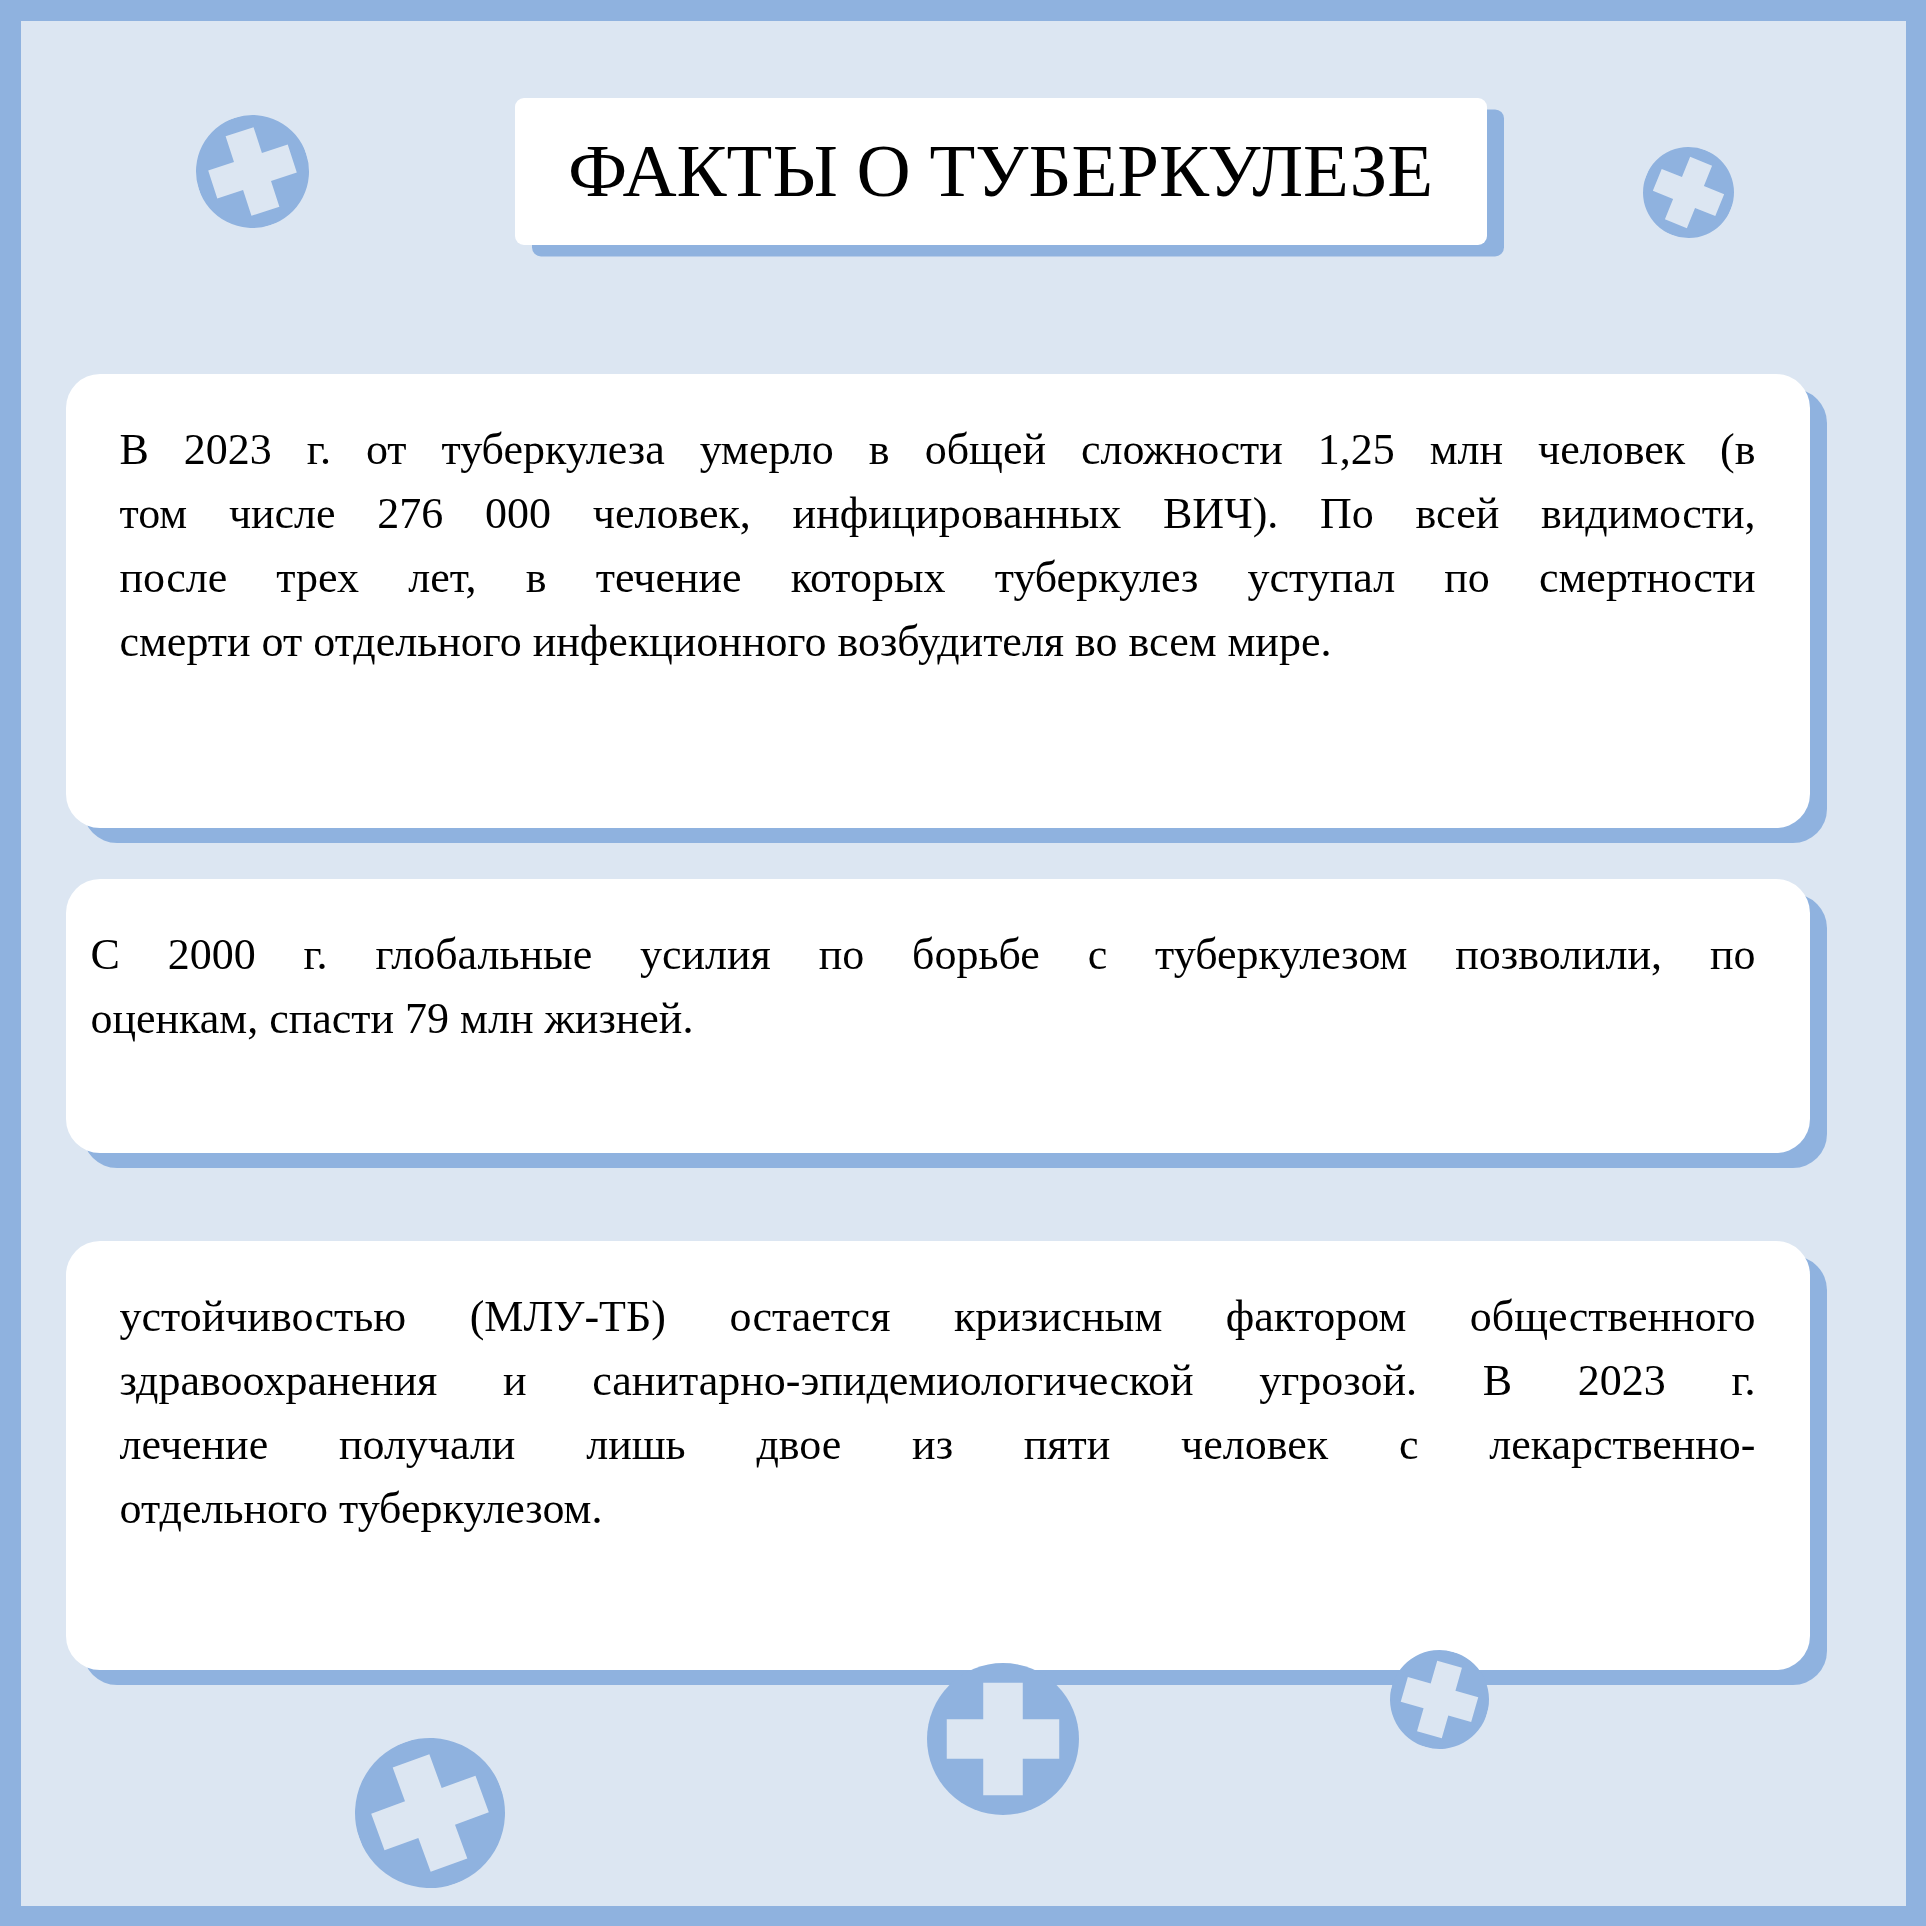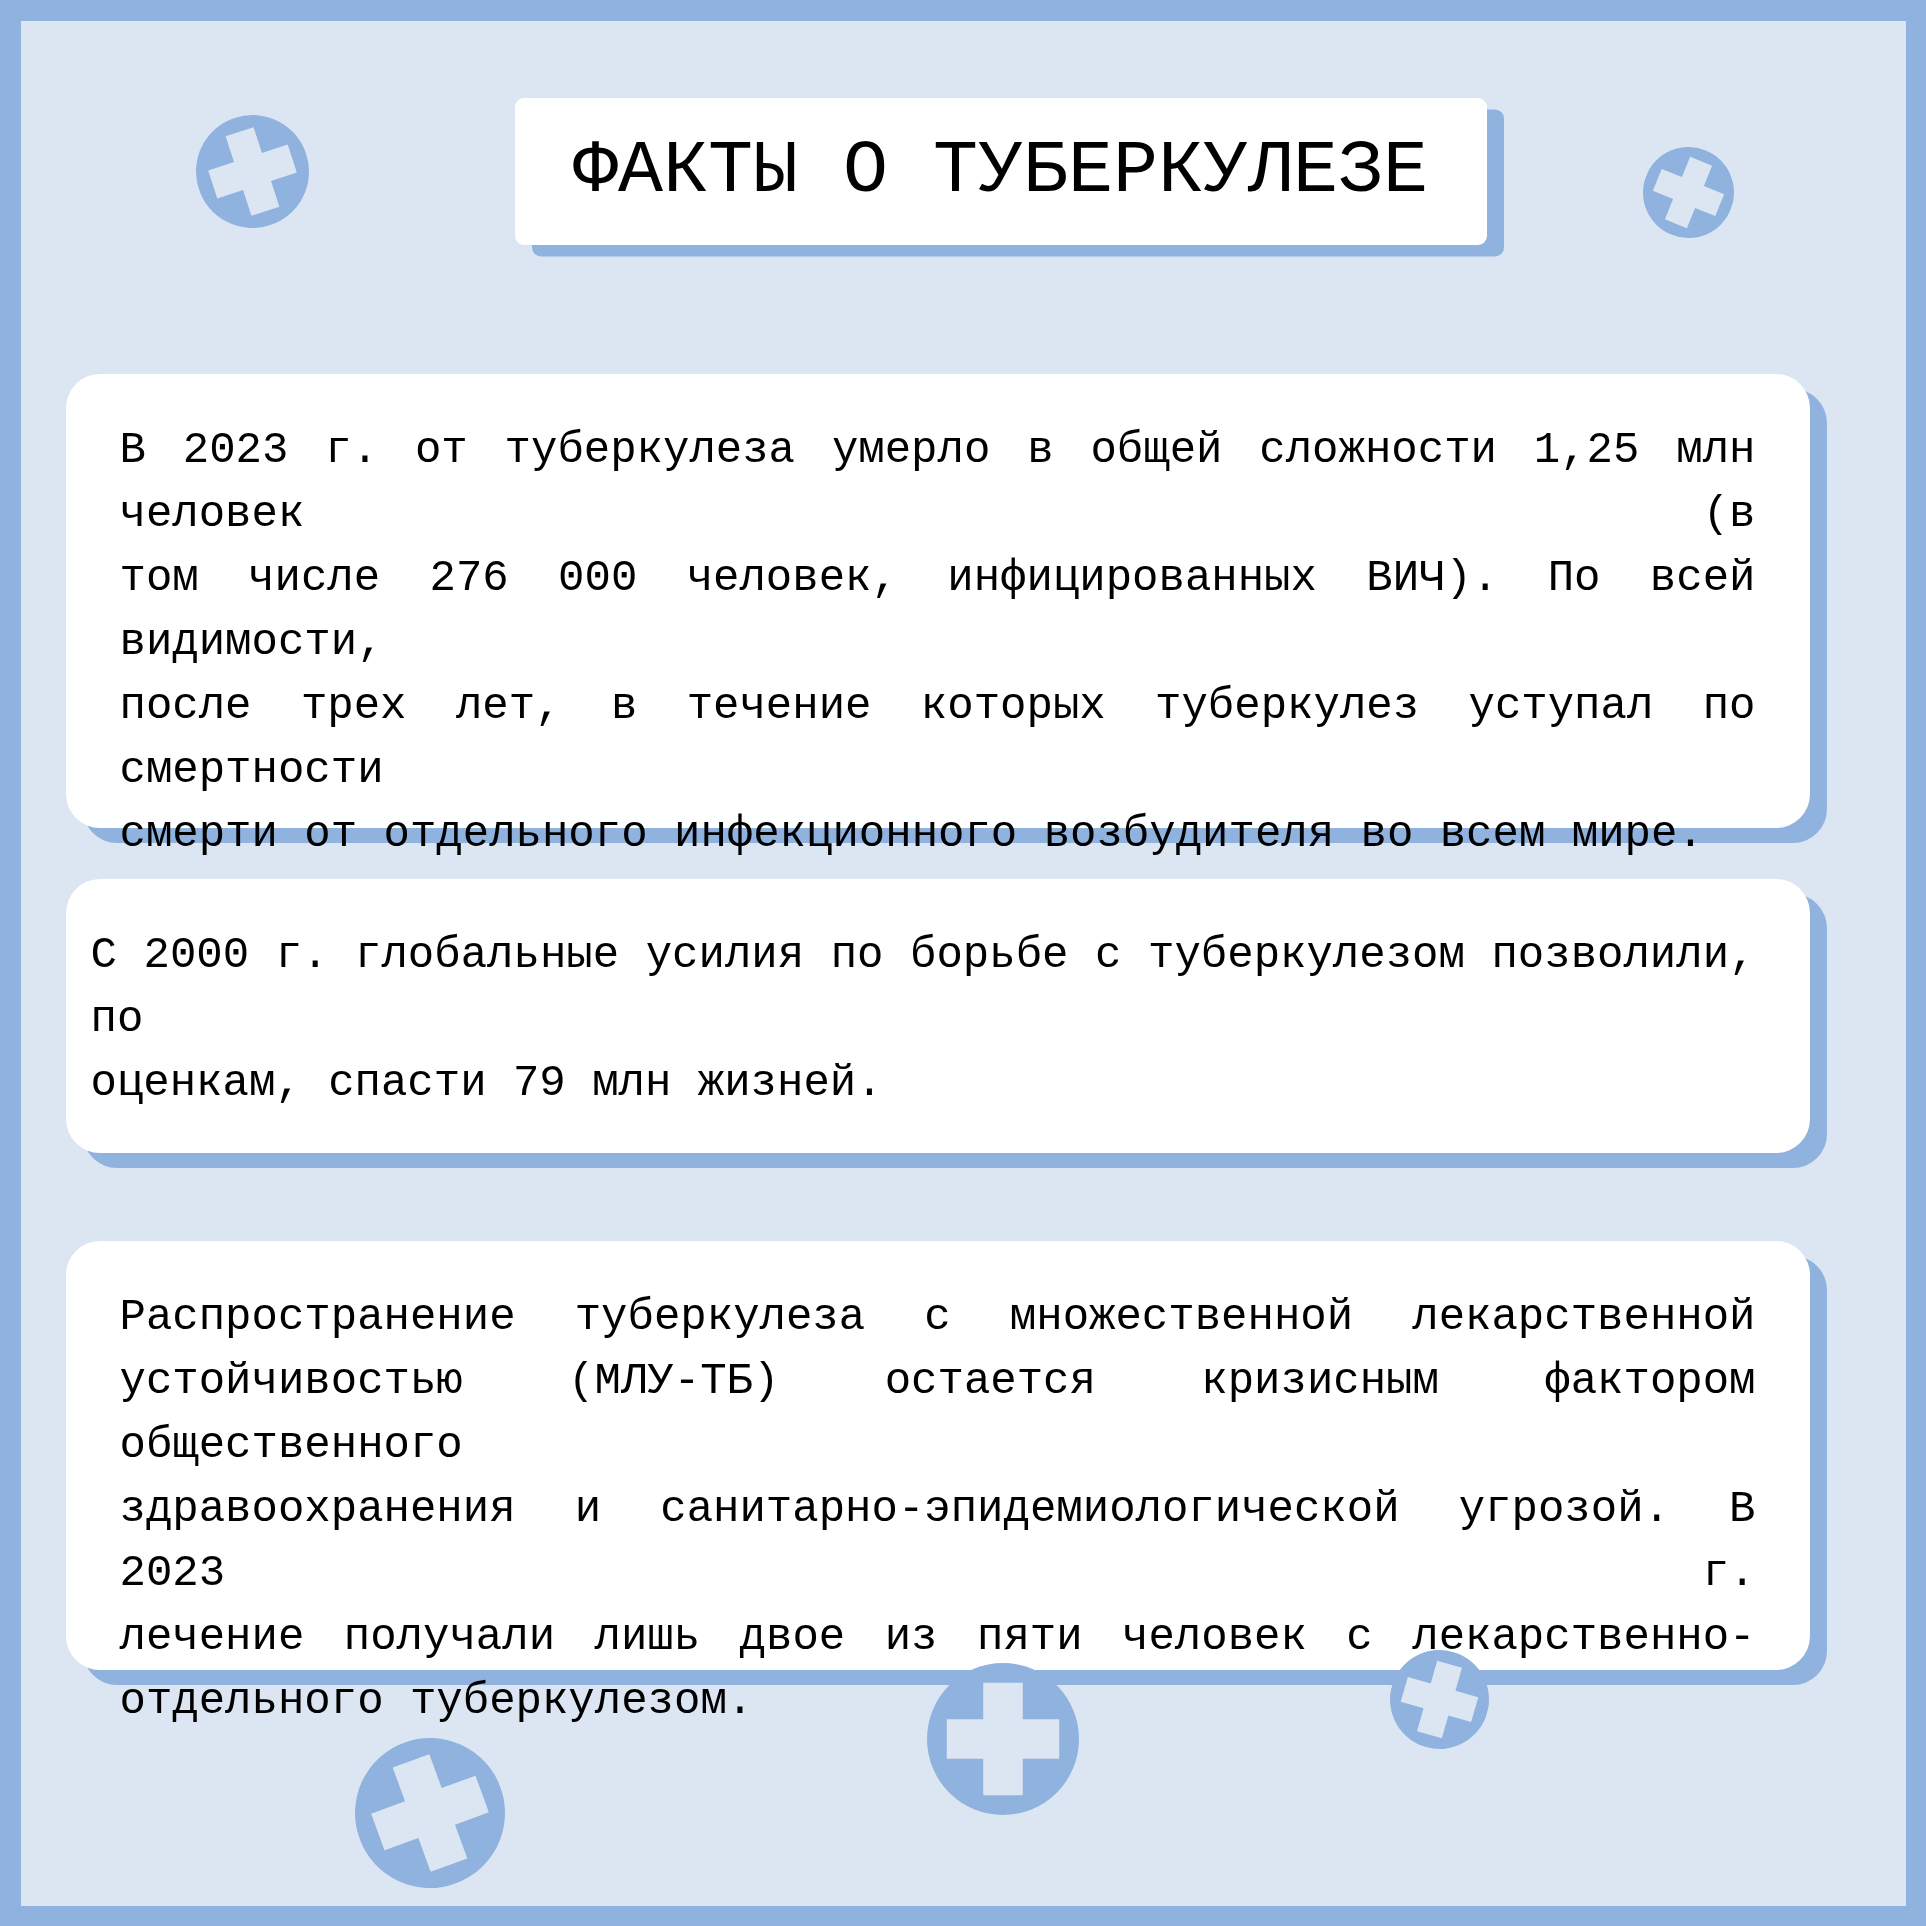--- a/index.html
+++ b/index.html
@@ -3,21 +3,21 @@
 <meta charset="utf-8">
 <style>
   * { box-sizing: border-box; }
   html, body { margin: 0; padding: 0; }
 
   .poster {
     position: relative;
     width: 1926px;
     height: 1926px;
     background: var(--frame, #8FB2DF);
-    font-family: Liberation Mono, monospace;
+    font-family: Liberation Serif, serif;
     color: var(--text, #000000);
     overflow: hidden;
   }
 
   .canvas {
     position: absolute;
     inset: 20.5px;
     background: var(--background, #DCE6F2);
   }
 
@@ -74,21 +74,20 @@
         <div class="tline">В 2023 г. от туберкулеза умерло в общей сложности 1,25 млн человек (в</div>
         <div class="tline">том числе 276 000 человек, инфицированных ВИЧ). По всей видимости,</div>
         <div class="tline">после трех лет, в течение которых туберкулез уступал по смертности</div>
         <div class="tline last">смерти от отдельного инфекционного возбудителя во всем мире.</div>
       </section>
     <section class="card card-2">
         <div class="tline">С 2000 г. глобальные усилия по борьбе с туберкулезом позволили, по</div>
         <div class="tline last">оценкам, спасти 79 млн жизней.</div>
       </section>
     <section class="card card-3">
-        <div class="tline">Распространение туберкулеза с множественной лекарственной</div>
         <div class="tline">устойчивостью (МЛУ-ТБ) остается кризисным фактором общественного</div>
         <div class="tline">здравоохранения и санитарно-эпидемиологической угрозой. В 2023 г.</div>
         <div class="tline">лечение получали лишь двое из пяти человек с лекарственно-</div>
         <div class="tline last">отдельного туберкулезом.</div>
       </section>
 
     <div class="cross-icon" style="left:175px; top:94px; width:113px; height:113px; transform:rotate(-18deg);">
       <svg viewBox="0 0 100 100" aria-hidden="true">
         <circle class="circle-bg" cx="50" cy="50" r="50"></circle>
         <path class="cross-glyph" d="M37 13 h26 v24 h24 v26 h-24 v24 h-26 v-24 h-24 v-26 h24 z"></path>

